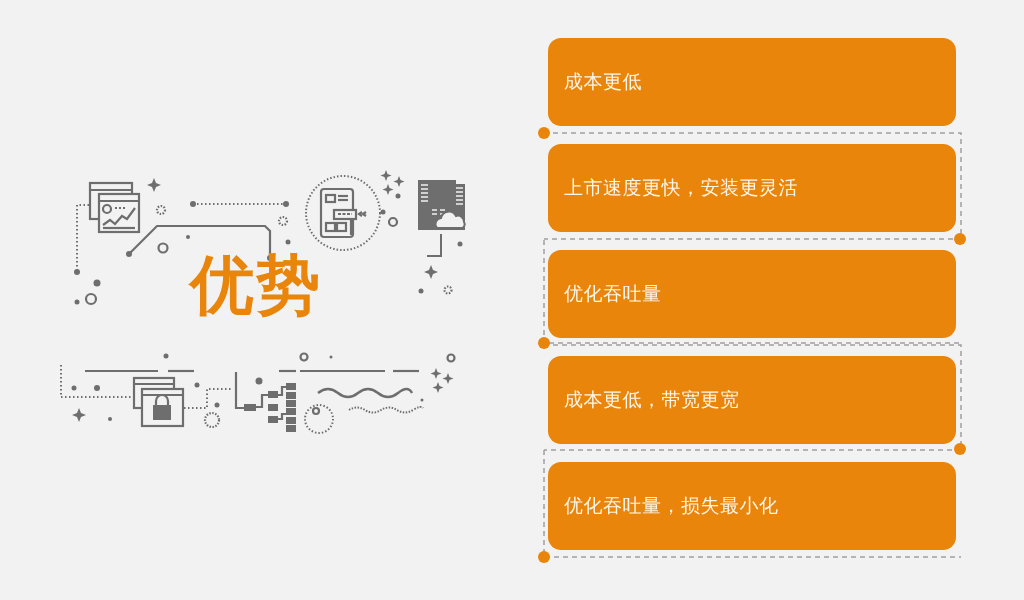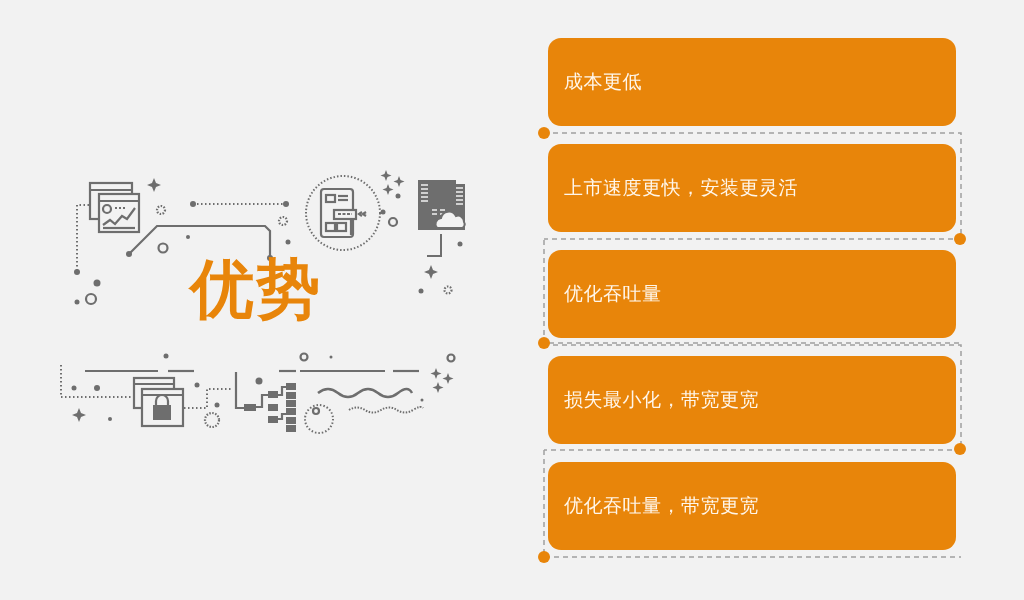--- a/index.html
+++ b/index.html
@@ -5,21 +5,21 @@
   html, body { margin:0; padding:0; }
   body {
     width:1024px; height:600px; overflow:hidden;
     background:#f2f2f2;
     font-family:"DejaVu Sans", "Liberation Sans", sans-serif;
     position:relative;
   }
   .illus { position:absolute; left:0; top:0; width:520px; height:600px; }
   .headline {
     position:absolute; left:190px; top:258px;
-    font-family:Liberation Serif, serif;
+    font-family:Liberation Mono, monospace;
     font-weight:bold; font-size:64px; letter-spacing:2px;
     color:#e8850a; line-height:1;
   }
   .card {
     position:absolute; left:548px; width:408px; height:88px;
     background:#e8850a; border-radius:13px;
     display:flex; align-items:center;
     padding-left:16px; box-sizing:border-box;
   }
   .card span {
@@ -196,17 +196,17 @@
 <div class="card" style="top:38px">
   <span>成本更低</span>
 </div>
 <div class="card" style="top:144px">
   <span>上市速度更快，安装更灵活</span>
 </div>
 <div class="card" style="top:250px">
   <span>优化吞吐量</span>
 </div>
 <div class="card" style="top:356px">
-  <span>损失最小化，带宽更宽</span>
+  <span>成本更低，带宽更宽</span>
 </div>
 <div class="card" style="top:462px">
-  <span>优化吞吐量，带宽更宽</span>
+  <span>优化吞吐量，损失最小化</span>
 </div>
 
 </body></html>

